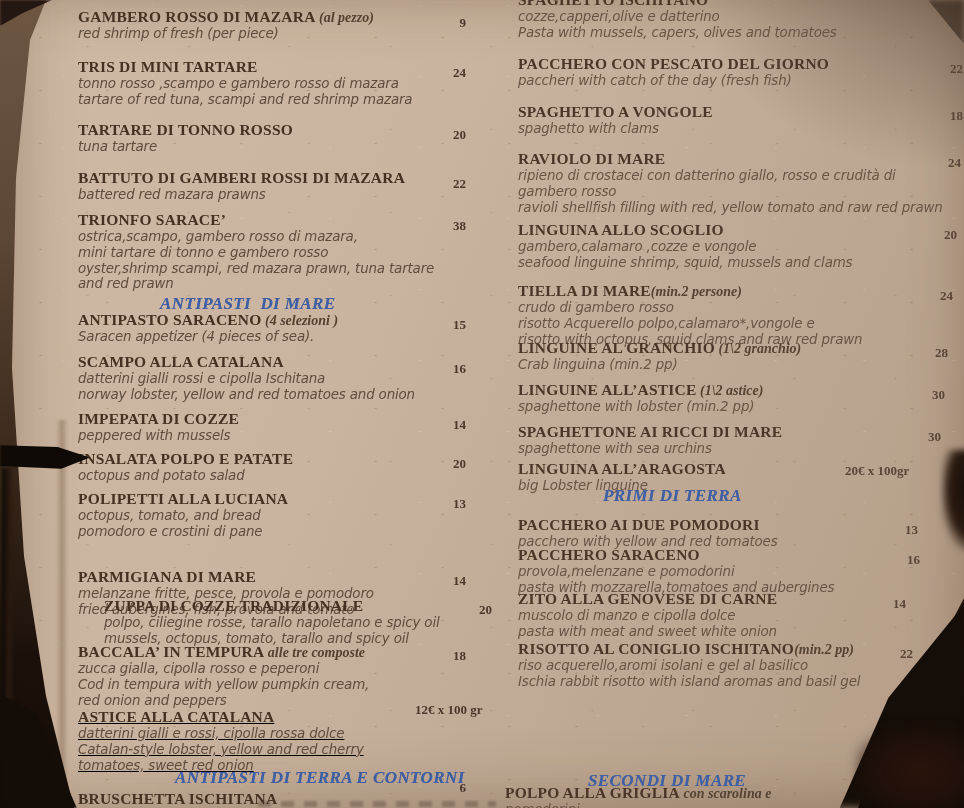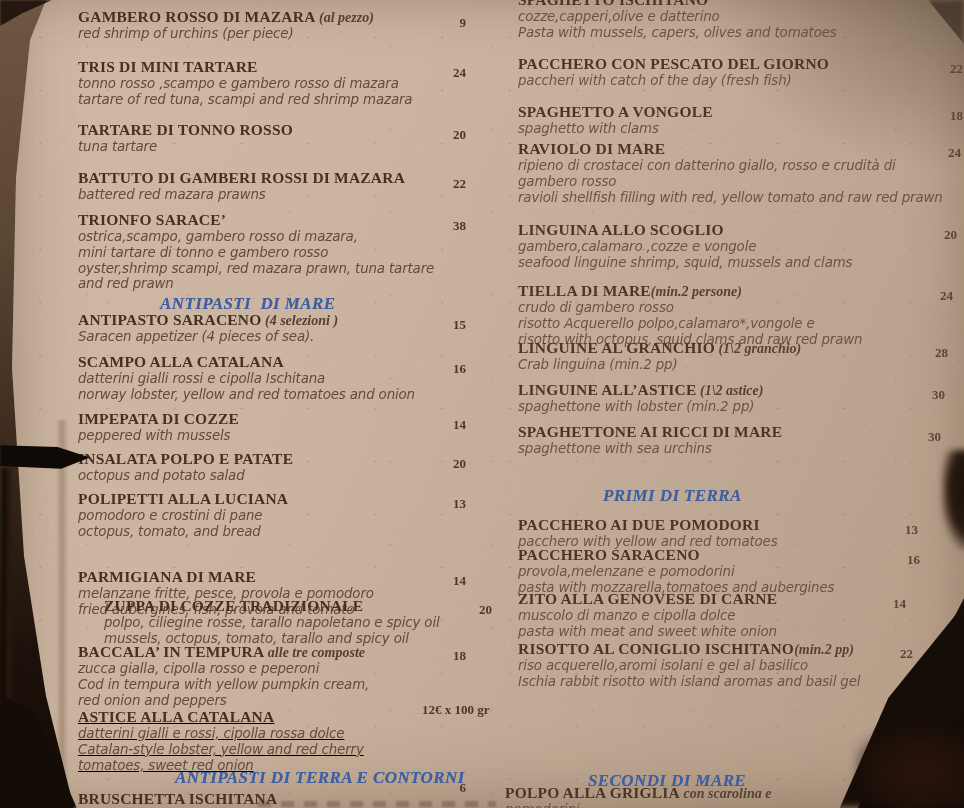--- a/index.html
+++ b/index.html
@@ -65,21 +65,21 @@
 </head>
 <body>
 
 <div id="photo">
   <div id="paper">
     <div class="corner-shade"></div>
     <div class="seam"></div>
     <div id="col-left" class="col">
         <div class="menu-item" style="top: 8px;">
           <div class="t-line"><span class="t">GAMBERO ROSSO DI MAZARA</span><span class="t-sfx"> (al pezzo)</span></div>
-          <div class="desc">red shrimp of urchins (per piece)</div>
+          <div class="desc">red shrimp of fresh (per piece)</div>
           <span class="price price-right" style="top: 8px;">9</span>
         </div>
         <div class="menu-item" style="top: 58px;">
           <div class="t-line"><span class="t">TRIS DI MINI TARTARE</span></div>
           <div class="desc">tonno rosso ,scampo e gambero rosso di mazara</div>
           <div class="desc">tartare of red tuna, scampi and red shrimp mazara</div>
           <span class="price price-right" style="top: 8px;">24</span>
         </div>
         <div class="menu-item" style="top: 121px;">
           <div class="t-line"><span class="t">TARTARE DI TONNO ROSSO</span></div>
@@ -116,22 +116,22 @@
           <div class="desc">peppered with mussels</div>
           <span class="price price-right" style="top: 8px;">14</span>
         </div>
         <div class="menu-item" style="top: 450px;">
           <div class="t-line"><span class="t">INSALATA POLPO E PATATE</span></div>
           <div class="desc">octopus and potato salad</div>
           <span class="price price-right" style="top: 7px;">20</span>
         </div>
         <div class="menu-item" style="top: 490px;">
           <div class="t-line"><span class="t">POLIPETTI ALLA LUCIANA</span></div>
+          <div class="desc">octopus, tomato, and bread</div>
           <div class="desc">pomodoro e crostini di pane</div>
-          <div class="desc">octopus, tomato, and bread</div>
           <span class="price price-right" style="top: 7px;">13</span>
         </div>
         <div class="menu-item" style="top: 568px;">
           <div class="t-line"><span class="t">PARMIGIANA DI MARE</span></div>
           <div class="desc">melanzane fritte, pesce, provola e pomodoro</div>
           <div class="desc">fried aubergines, fish, provola and tomato</div>
           <span class="price price-right" style="top: 6px;">14</span>
         </div>
         <div class="menu-item" style="top: 597px; margin-left: 26px;">
           <div class="t-line"><span class="t">ZUPPA DI COZZE TRADIZIONALE</span></div>
@@ -144,21 +144,21 @@
           <div class="desc">zucca gialla, cipolla rosso e peperoni</div>
           <div class="desc">Cod in tempura with yellow pumpkin cream,</div>
           <div class="desc">red onion and peppers</div>
           <span class="price price-right" style="top: 6px;">18</span>
         </div>
         <div class="menu-item" style="top: 708px; text-decoration: underline;">
           <div class="t-line"><span class="t">ASTICE ALLA CATALANA</span></div>
           <div class="desc">datterini gialli e rossi, cipolla rossa dolce</div>
           <div class="desc">Catalan-style lobster, yellow and red cherry</div>
           <div class="desc">tomatoes, sweet red onion</div>
-          <span class="price" style="top: -5px; left: 344px;">12€  x 100 gr</span>
+          <span class="price" style="top: -5px; left: 337px;">12€  x 100 gr</span>
         </div>
         <div class="section-header" style="top: 768px; left: 97px;">ANTIPASTI DI TERRA E CONTORNI</div>
         <div class="menu-item" style="top: 790px;">
           <div class="t-line"><span class="t">BRUSCHETTA ISCHITANA</span></div>
           <span class="price price-right" style="top: -9px;">6</span>
         </div>
       </div>
     <div id="col-right" class="col">
         <div class="menu-item" style="top: -9px;">
           <div class="t-line"><span class="t">SPAGHETTO ISCHITANO</span></div>
@@ -168,21 +168,21 @@
         <div class="menu-item" style="top: 55px;">
           <div class="t-line"><span class="t">PACCHERO CON PESCATO DEL GIORNO</span></div>
           <div class="desc">paccheri with catch of the day (fresh fish)</div>
           <span class="price" style="top: 7px; left: 432px;">22</span>
         </div>
         <div class="menu-item" style="top: 103px;">
           <div class="t-line"><span class="t">SPAGHETTO A VONGOLE</span></div>
           <div class="desc">spaghetto with clams</div>
           <span class="price" style="top: 6px; left: 432px;">18</span>
         </div>
-        <div class="menu-item" style="top: 140px;">
+        <div class="menu-item" style="top: 150px;">
           <div class="t-line"><span class="t">RAVIOLO DI MARE</span></div>
           <div class="desc">ripieno di crostacei con datterino giallo, rosso e crudità di</div>
           <div class="desc">gambero rosso</div>
           <div class="desc">ravioli shellfish filling with red, yellow tomato and raw red prawn</div>
           <span class="price" style="top: 6px; left: 430px;">24</span>
         </div>
         <div class="menu-item" style="top: 221px;">
           <div class="t-line"><span class="t">LINGUINA ALLO SCOGLIO</span></div>
           <div class="desc">gambero,calamaro ,cozze e vongole</div>
           <div class="desc">seafood linguine shrimp, squid, mussels and clams</div>
@@ -202,20 +202,25 @@
         </div>
         <div class="menu-item" style="top: 381px;">
           <div class="t-line"><span class="t">LINGUINE ALL’ASTICE</span><span class="t-sfx"> (1\2 astice)</span></div>
           <div class="desc">spaghettone with lobster  (min.2 pp)</div>
           <span class="price" style="top: 7px; left: 414px;">30</span>
         </div>
         <div class="menu-item" style="top: 423px;">
           <div class="t-line"><span class="t">SPAGHETTONE AI RICCI DI MARE</span></div>
           <div class="desc">spaghettone with sea urchins</div>
           <span class="price" style="top: 7px; left: 410px;">30</span>
+        </div>
+        <div class="menu-item" style="top: 460px;">
+          <div class="t-line"><span class="t">LINGUINA ALL’ARAGOSTA</span></div>
+          <div class="desc">big Lobster linguine</div>
+          <span class="price" style="top: 4px; left: 327px;">20€  x 100gr</span>
         </div>
         <div class="section-header" style="top: 486px; left: 85px;">PRIMI DI TERRA</div>
         <div class="menu-item" style="top: 516px;">
           <div class="t-line"><span class="t">PACCHERO AI DUE POMODORI</span></div>
           <div class="desc">pacchero with yellow and red tomatoes</div>
           <span class="price" style="top: 7px; left: 387px;">13</span>
         </div>
         <div class="menu-item" style="top: 546px;">
           <div class="t-line"><span class="t">PACCHERO SARACENO</span></div>
           <div class="desc">provola,melenzane e pomodorini</div>

